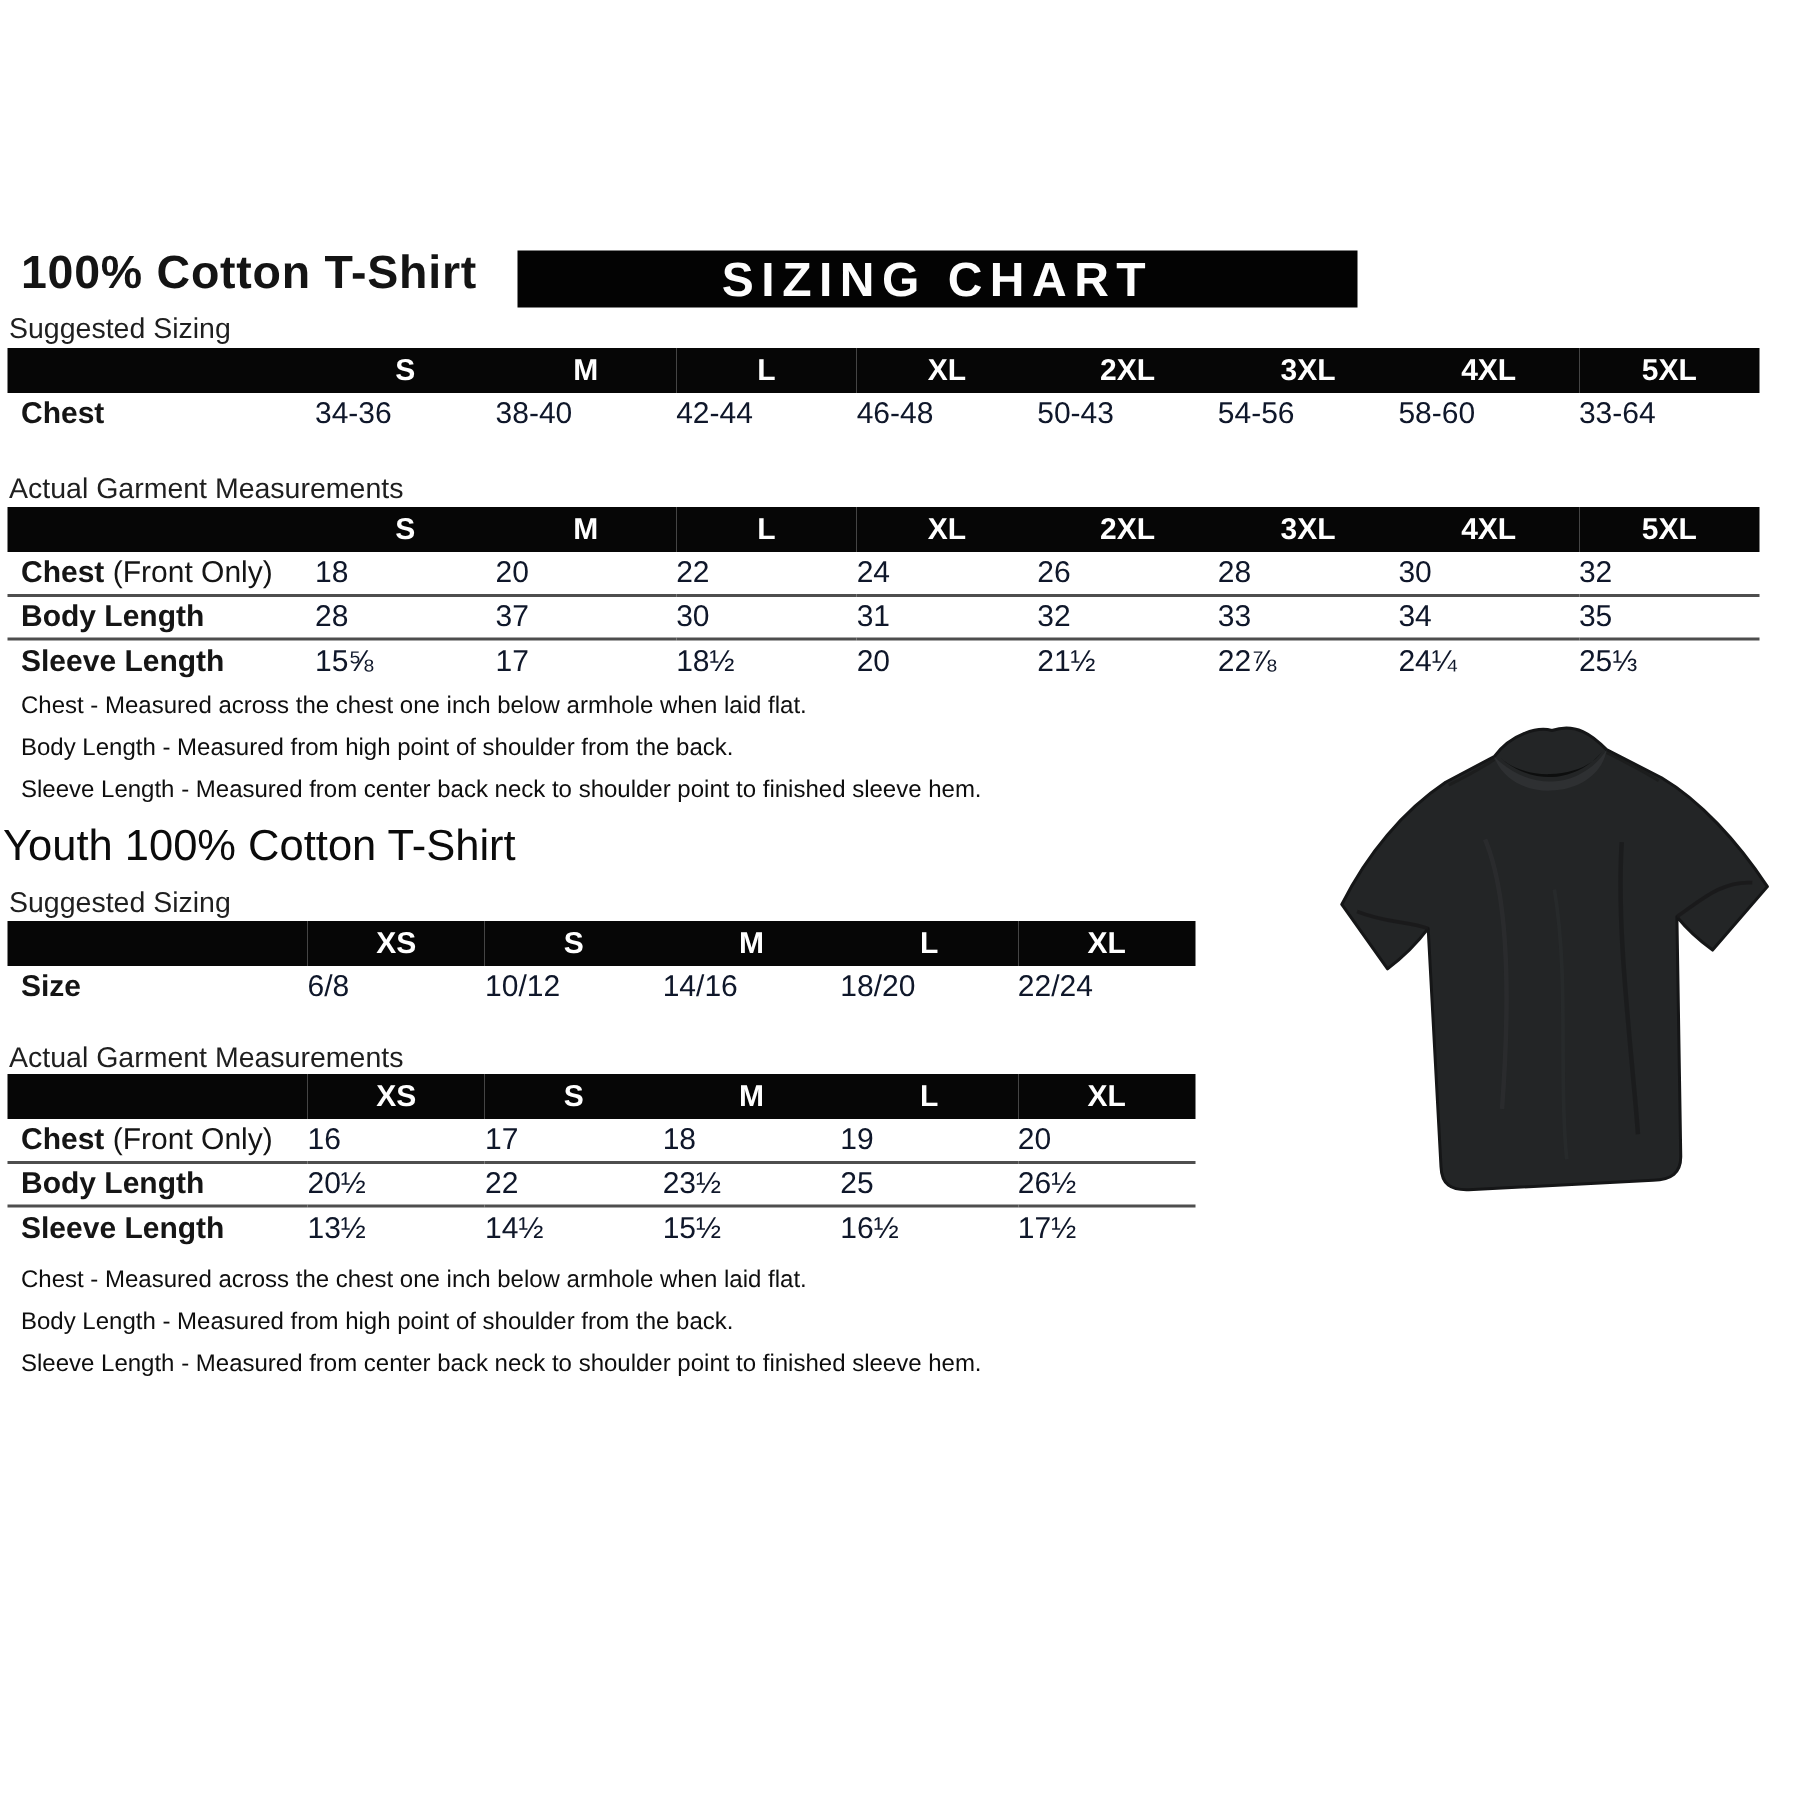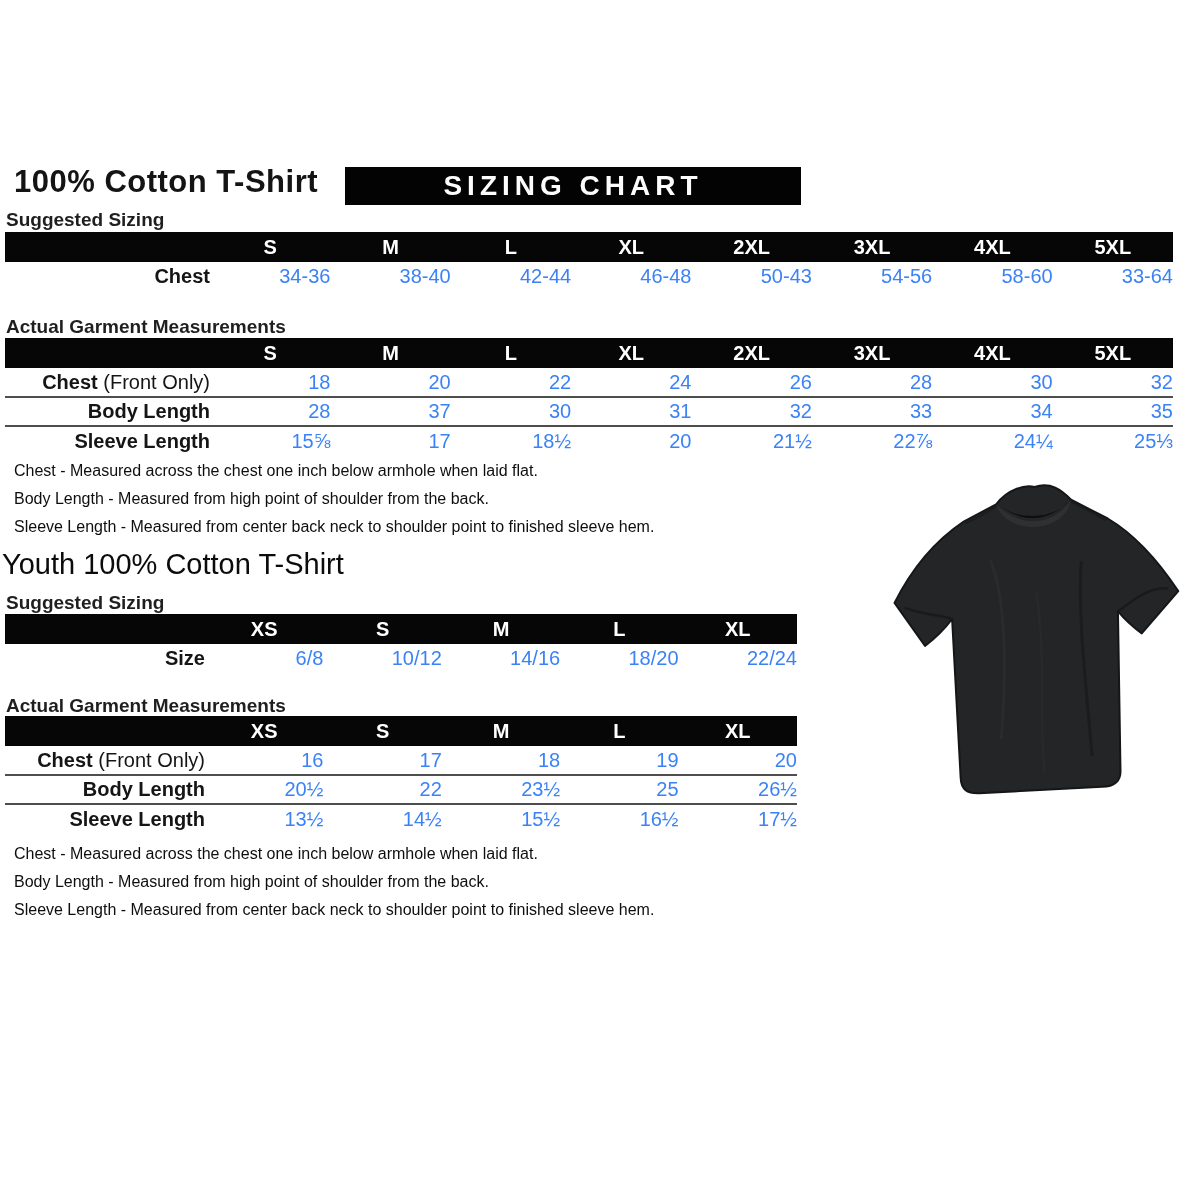--- a/index.html
+++ b/index.html
@@ -8,39 +8,39 @@
     width:1200px; height:1200px;
     font-family:"Liberation Sans", sans-serif;
     color:#1c1c1c;
     position:relative;
     overflow:hidden;
   }
   .abs { position:absolute; }
 
   .main-title { left:14px; top:164px; font-size:31px; font-weight:700; color:#141414; letter-spacing:0.5px; }
   .banner {
-    left:345px; top:167px; width:456px; height:38px;
+    left:345px; top:167px; width:560px; height:38px;
     background:#030303; color:#fdfdfd;
-    font-size:28px; font-weight:bold; letter-spacing:5px;
+    font-size:32px; font-weight:bold; letter-spacing:5px;
     text-align:center; line-height:38px;
   }
-  .section-label { font-size:19px; color:#1f1f1f;font-weight:bold; }
+  .section-label { font-size:19px; color:#1f1f1f; }
 
   table { border-collapse:collapse; table-layout:fixed; }
   thead th {
     background:#060606; color:#fff;
     font-size:20px; font-weight:bold;
     height:30px; text-align:center; padding:0;
   }
   tbody td {
     font-size:20px; height:29px;
-    text-align:right; color:#3b82f6; padding:0;
+    text-align:left; color:#0f172a; padding:0;
     white-space:nowrap;
   }
-  td.row-label { text-align:right; padding-left:9px; font-weight:bold; color:#151515; }
+  td.row-label { text-align:left; padding-left:9px; font-weight:bold; color:#151515; }
   td.row-label .suffix { font-weight:normal; }
   table.bordered tbody tr:not(:first-child) td { border-top:2px solid #4e4e4e; }
   .w-adult { width:1168px; }
   .w-adult .label-col { width:205px; }
   .w-youth { width:792px; }
   .w-youth .label-col { width:200px; }
 
   .notes { padding-left:12px; }
   .note-line { font-size:16px; line-height:28px; color:#0e0e0e; }
 

